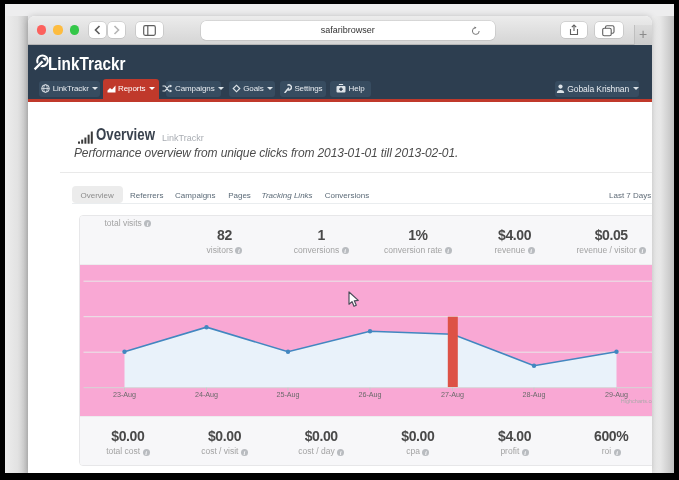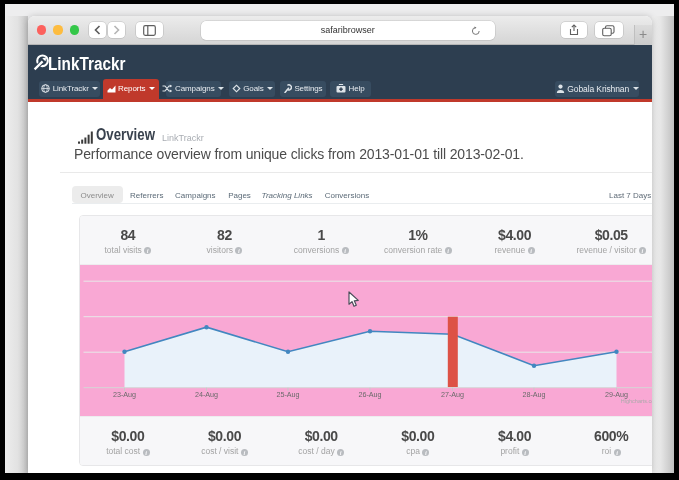--- a/index.html
+++ b/index.html
@@ -62,21 +62,21 @@
 #niU { left:527px; width:84.4px; font-size:8.5px; }
 
 
 #page { position:absolute; left:5px; top:86.2px; width:100%; height:306px; background:#fff;margin-left:27px; }
 #scrollstrip { position:absolute; right:0; top:0; width:10.7px; height:100%;
   background:#eceef0; }
 #hicon { position:absolute; left:17.5px; top:28.8px; }
 #htitle { position:absolute; left:35.5px; top:22.5px; font-size:17px; font-weight:bold;
   line-height:20px; color:#39424e; transform:scaleX(0.78); transform-origin:left center; }
 #hsub { position:absolute; left:102px; top:30.6px; font-size:9px; color:#a9adb3; }
-#hdesc { position:absolute; left:14px; top:43.8px; font-size:14px; color:#4c4c4c; letter-spacing:-0.13px; }
+#hdesc { position:absolute; left:14px; top:43.8px; font-size:12px; color:#4c4c4c; letter-spacing:-0.13px;font-style:italic; }
 #divider { position:absolute; left:0px; top:70.2px; width:613px; height:1px; background:#e9e9e9; }
 
 
 #tabline { position:absolute; left:12px; top:100.6px; width:588px; height:1px; background:#eaedef; }
 #activetab { position:absolute; left:12.1px; top:84px; width:50.9px; height:17.2px;
   background:#ececec; border-radius:4px; }
 .tab { position:absolute; top:88.8px; font-size:8px; color:#5b6a77; }
 #tb1 { left:20.5px; color:#8c8c8c; }
 #tb2 { left:70.1px; }
 #tb3 { left:115.1px; }
@@ -207,21 +207,20 @@
     <span class="tab" id="tb1">Overview</span>
     <span class="tab" id="tb2">Referrers</span>
     <span class="tab" id="tb3">Campaigns</span>
     <span class="tab" id="tb4">Pages</span>
     <span class="tab" id="tb5">Tracking Links</span>
     <span class="tab" id="tb6">Conversions</span>
     <div id="last7">Last 7 Days<span class="caret2"></span></div>
     <div id="panel">
       <div class="statrow" id="stats1">
         <div class="stat">
-            <div class="snum">84</div>
             <div class="slbl">total visits <span class="info">i</span></div>
           </div>
         <div class="stat">
             <div class="snum">82</div>
             <div class="slbl">visitors <span class="info">i</span></div>
           </div>
         <div class="stat">
             <div class="snum">1</div>
             <div class="slbl">conversions <span class="info">i</span></div>
           </div>

